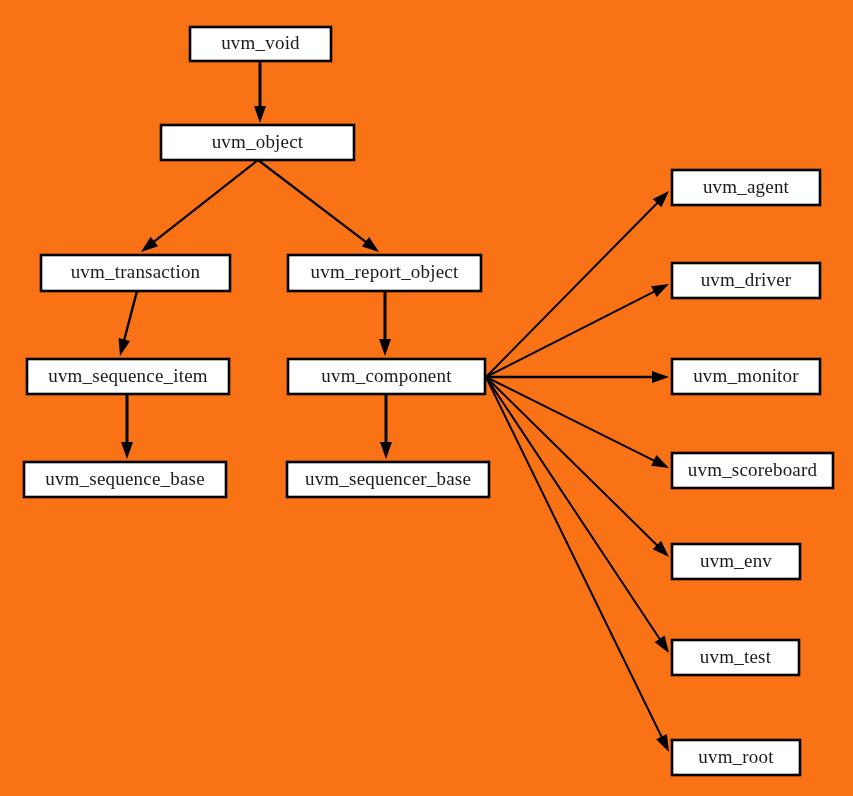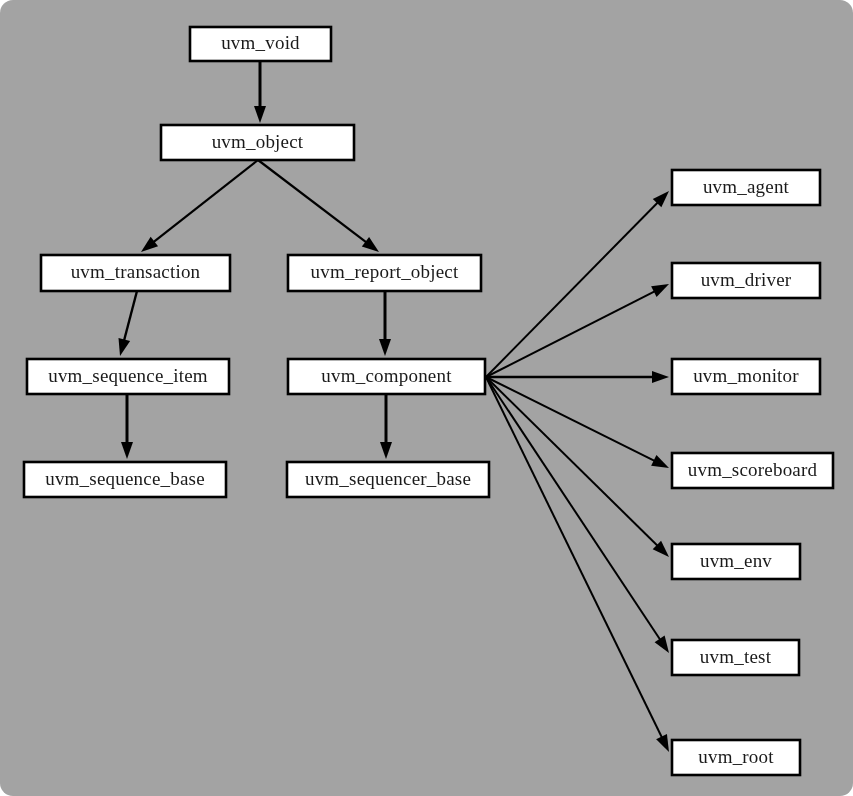--- a/index.html
+++ b/index.html
@@ -11,22 +11,21 @@
   body {
     width: 853px;
     height: 796px;
     font-family: "Liberation Serif", "DejaVu Serif", serif;
     overflow: hidden;
   }
   #diagram-root {
     position: relative;
     width: 853px;
     height: 796px;
-    background: #a3a3a3;
-    border-radius: 13px;
+    background: #f97316;
   }
   svg#uvm-diagram {
     display: block;
     width: 853px;
     height: 796px;
   }
   .node-box {
     fill: #ffffff;
     stroke: #000000;
     stroke-width: 2.6;

